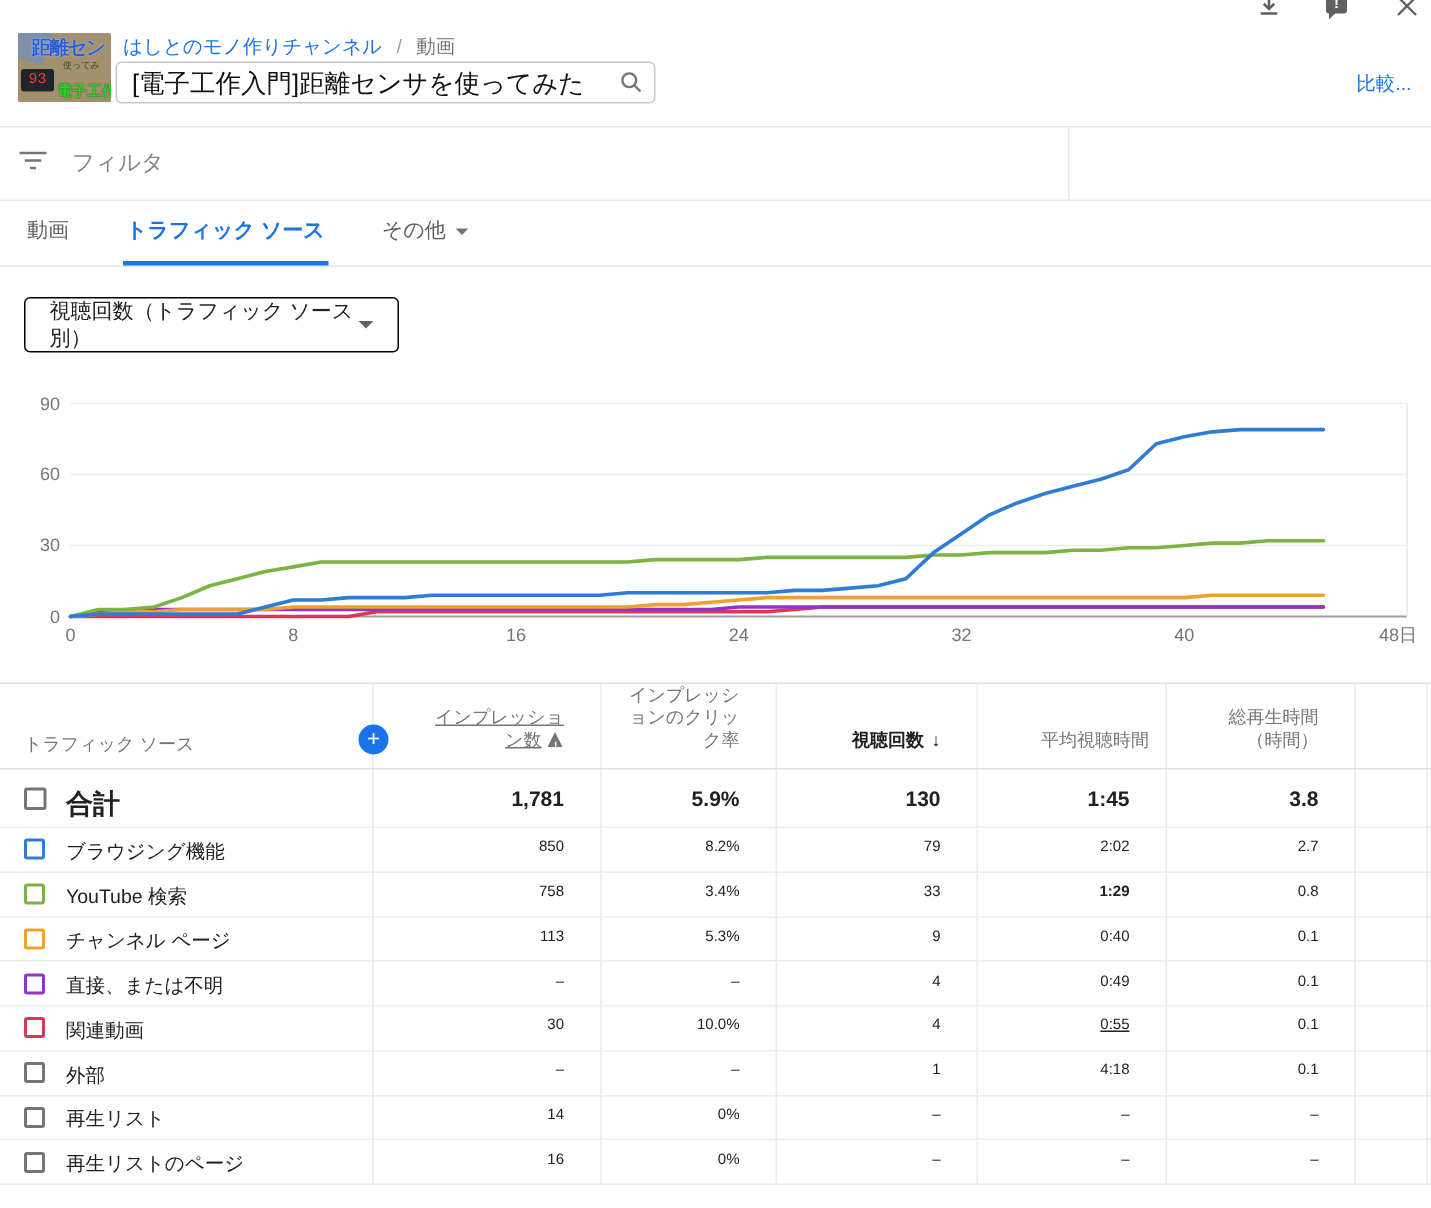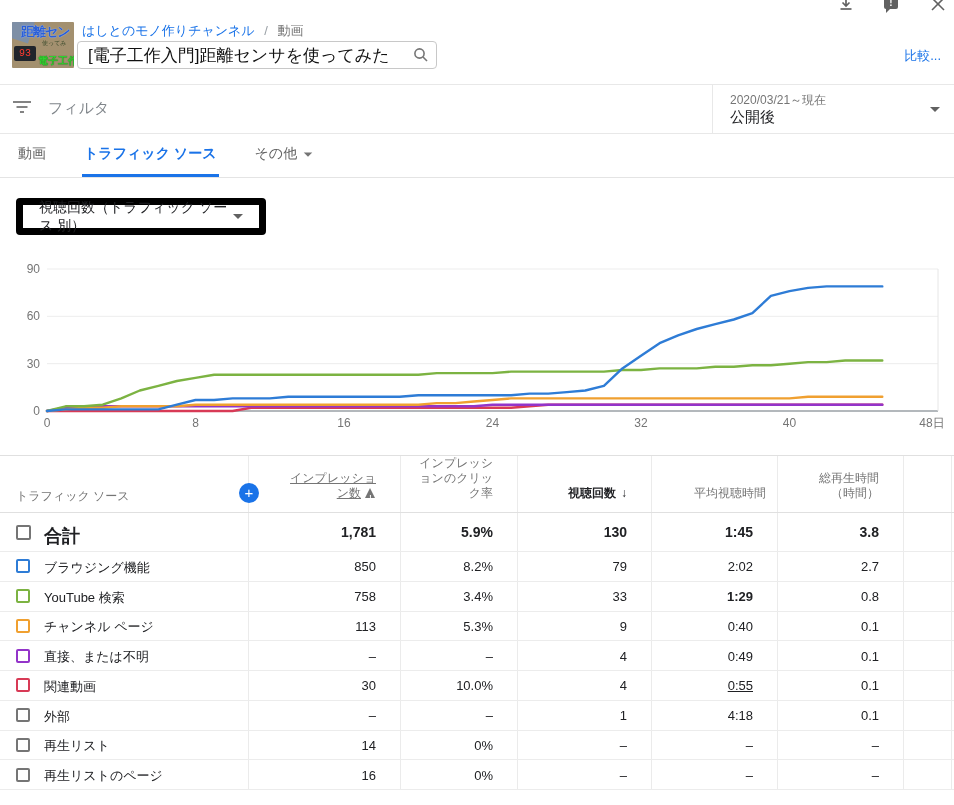--- a/index.html
+++ b/index.html
@@ -54,21 +54,21 @@
 
   
   .tabbar { left:0; top:134px; width:954px; height:44px; border-bottom:1px solid #e4e4e4; display:flex;
             align-items:stretch; padding-left:16px; }
   .tab { display:flex; align-items:center; gap:6px; margin-right:34px; font-size:14px; color:#606060;
          border-bottom:3px solid transparent; padding:0 2px; cursor:pointer; }
   .tab.active { color:#1a73e8; border-bottom-color:#1a73e8; font-weight:bold; }
   .tab .caret { border-top-color:#757575; transform:scale(.85); }
 
   
-  .metric { left:16px; top:198px; width:250px; height:37px; border:7px solid #000000; border-radius:4px;
+  .metric { left:16px; top:198px; width:250px; height:37px; border:1px solid #000000; border-radius:4px;
             display:flex; align-items:center; cursor:pointer; background:#fff; }
   .metric .lbl { font-size:14px; color:#202124; padding-left:16px; flex:1; }
   .metric .caret { margin-right:16px; }
 
   
   #chart-svg { left:0; top:255px; }
 
   
   .table { left:0; top:455px; width:954px; height:334px; border-top:1px solid #e0e0e0; }
   .vborder { position:absolute; top:0; width:1px; height:334px; background:#ebebeb; }
@@ -83,21 +83,21 @@
                   border-right:5.5px solid transparent; border-bottom:10px solid #757575; }
   .warn::after { content:"!"; position:absolute; left:0; top:2px; width:11px; text-align:center;
                  color:#fff; font-size:7px; font-weight:bold; }
   .sort-arrow { font-size:12px; margin-left:5px; }
   .trow { position:absolute; left:0; width:954px; border-bottom:1px solid #ececec; }
   .trow.total { height:39px; font-weight:bold; }
   .cb { position:absolute; left:16px; width:15px; height:15px; border:2px solid #757575; border-radius:2px;
         background:#fff; cursor:pointer; }
   .rlabel { position:absolute; left:44px; font-size:13px; color:#202124; cursor:pointer; white-space:nowrap; }
   .trow.total .rlabel { font-size:18px; }
-  .cellv { position:absolute; font-size:13px; color:#202124; text-align:right; }
+  .cellv { position:absolute; font-size:10px; color:#202124; text-align:right; }
   .trow.total .cellv { font-size:14px; }
 </style>
 </head>
 <body>
 
 <div class="abs thumb">
   <div class="blob1"></div>
   <div class="t1">距離セン</div>
   <div class="t2">使ってみ</div>
   <div class="seg">93</div>
@@ -136,25 +136,20 @@
 
 <div class="abs hline" style="top:84px"></div>
 <div class="abs filter-row">
   <svg class="filter-ic" width="20" height="16" viewBox="0 0 20 16">
     <line x1="1" y1="3" x2="19" y2="3" stroke="#757575" stroke-width="1.8"></line>
     <line x1="4.5" y1="8" x2="15.5" y2="8" stroke="#757575" stroke-width="1.8"></line>
     <line x1="8" y1="13" x2="12" y2="13" stroke="#757575" stroke-width="1.8"></line>
   </svg>
   <span class="filter-ph">フィルタ</span>
   <div class="vdiv"></div>
-  <div class="date-sel">
-    <span class="date-range">2020/03/21～現在</span>
-    <span class="date-mode">公開後</span>
-    <span class="caret"></span>
-  </div>
 </div>
 <div class="abs hline" style="top:133px"></div>
 
 <div class="abs tabbar" id="tabbar">
     <div class="tab">
       <span>動画</span>
     </div>
     <div class="tab active">
       <span>トラフィック ソース</span>
     </div>

